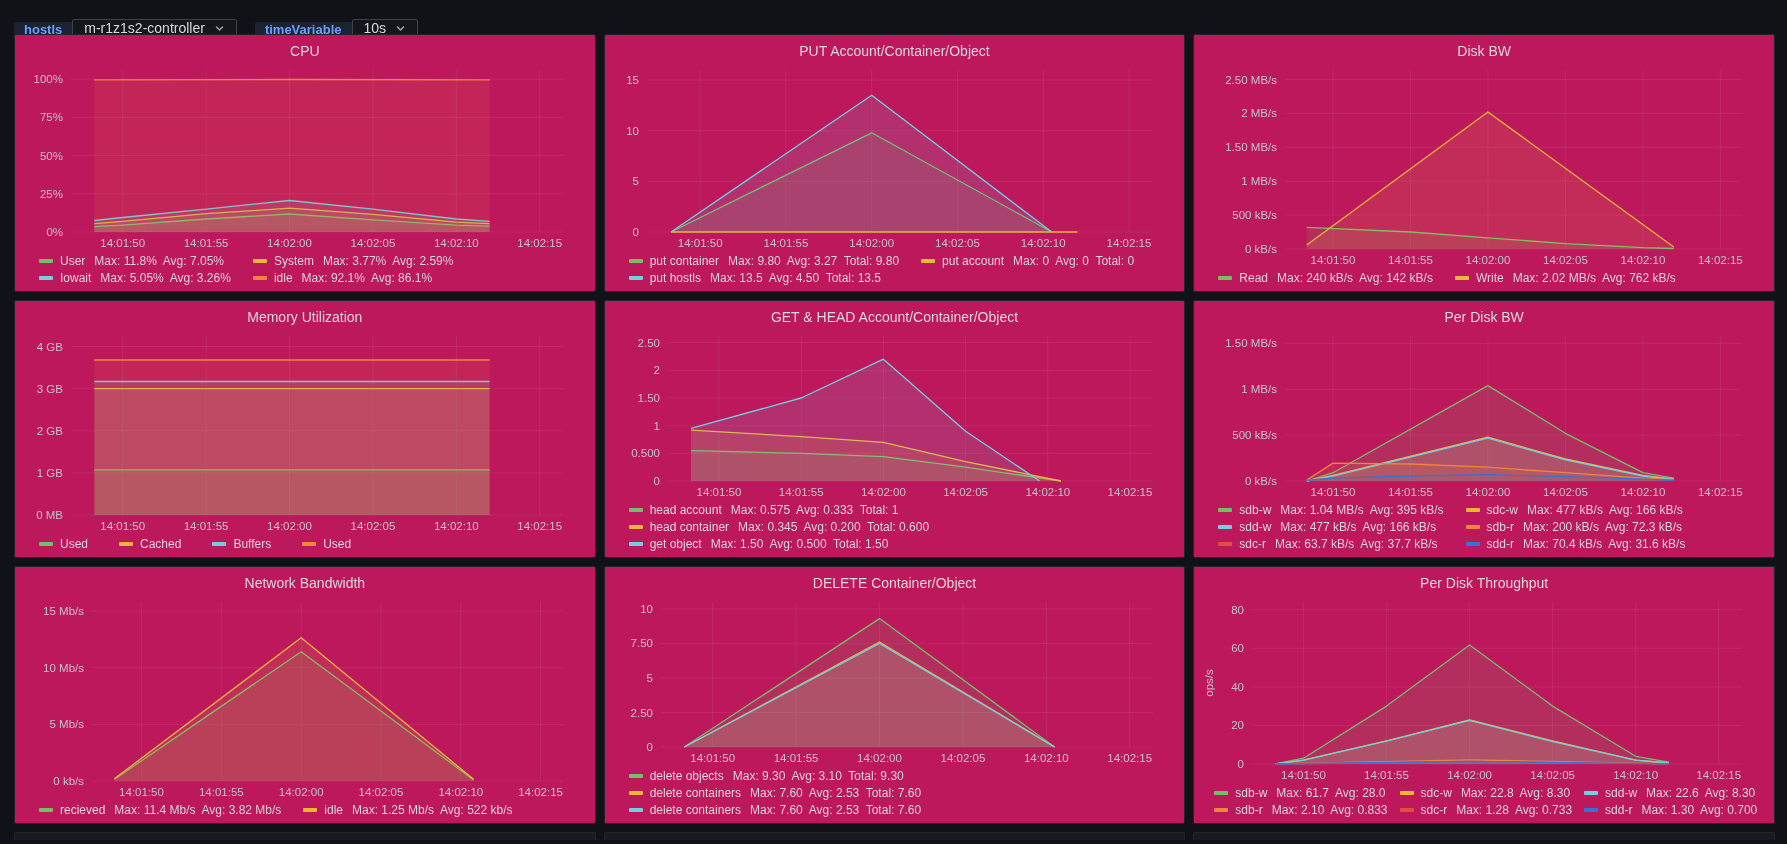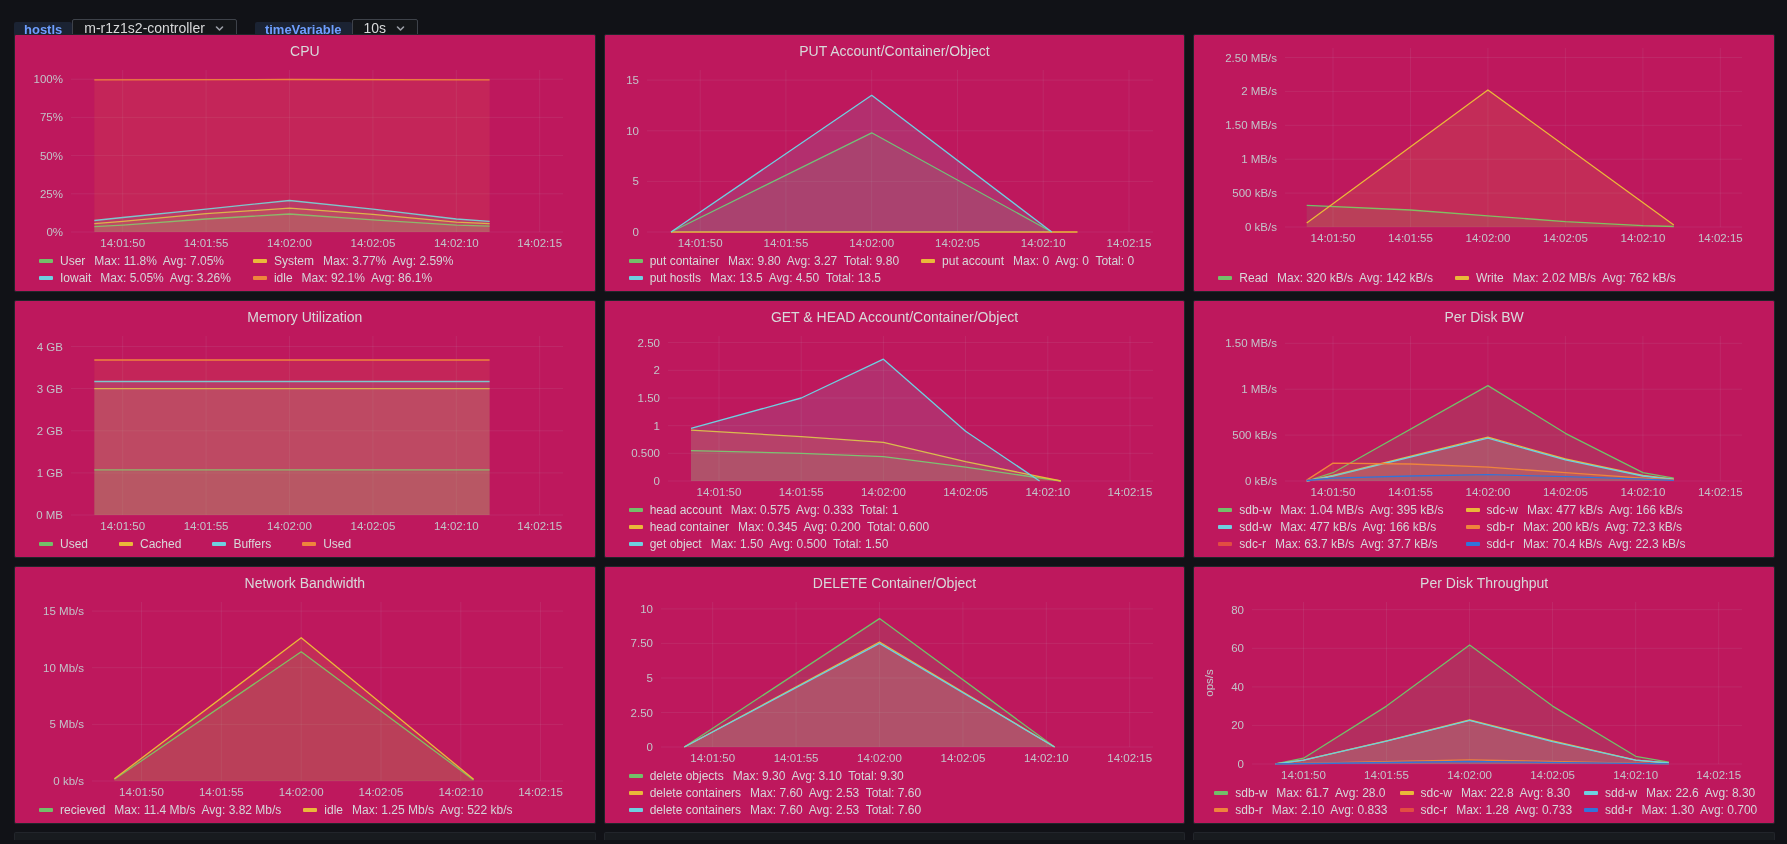--- a/index.html
+++ b/index.html
@@ -181,20 +181,21 @@
           <span class="lstats">Max: 0  Avg: 0  Total: 0</span>
         </div>
         <div class="litem">
           <span class="dash" style="background: rgb(110, 208, 224);"></span>
           <span class="lname">put hostls</span>
           <span class="lstats">Max: 13.5  Avg: 4.50  Total: 13.5</span>
         </div>
       </div>
     </section>
     <section class="panel">
+      <h2 class="ptitle">Disk BW</h2>
       <div class="chart">
         <svg width="564" height="207" viewBox="0 0 564 207">
           <line x1="131.0" x2="131.0" y1="8" y2="187" stroke="rgba(204,210,224,0.09)" stroke-width="1"></line>
           <text x="131.0" y="202" text-anchor="middle" class="tick">14:01:50</text>
           <line x1="208.5" x2="208.5" y1="8" y2="187" stroke="rgba(204,210,224,0.09)" stroke-width="1"></line>
           <text x="208.5" y="202" text-anchor="middle" class="tick">14:01:55</text>
           <line x1="285.9" x2="285.9" y1="8" y2="187" stroke="rgba(204,210,224,0.09)" stroke-width="1"></line>
           <text x="285.9" y="202" text-anchor="middle" class="tick">14:02:00</text>
           <line x1="363.4" x2="363.4" y1="8" y2="187" stroke="rgba(204,210,224,0.09)" stroke-width="1"></line>
           <text x="363.4" y="202" text-anchor="middle" class="tick">14:02:05</text>
@@ -217,21 +218,21 @@
           <path d="M104.7,187.0 L104.7,165.3 L208.5,170.0 L285.9,175.8 L363.4,181.6 L440.9,185.6 L471.8,186.5 L471.8,187.0 Z" fill="#73BF69" fill-opacity="0.13" stroke="none"></path>
           <path d="M104.7,165.3 L208.5,170.0 L285.9,175.8 L363.4,181.6 L440.9,185.6 L471.8,186.5" fill="none" stroke="#73BF69" stroke-width="1.3" stroke-linejoin="round"></path>
           <path d="M104.7,187.0 L104.7,182.9 L285.9,50.0 L471.8,185.0 L471.8,187.0 Z" fill="#EAB839" fill-opacity="0.13" stroke="none"></path>
           <path d="M104.7,182.9 L285.9,50.0 L471.8,185.0" fill="none" stroke="#EAB839" stroke-width="1.3" stroke-linejoin="round"></path>
         </svg>
       </div>
       <div class="legend" style="grid-template-columns: repeat(2, max-content);">
         <div class="litem">
           <span class="dash" style="background: rgb(115, 191, 105);"></span>
           <span class="lname">Read</span>
-          <span class="lstats">Max: 320 kB/s  Avg: 142 kB/s</span>
+          <span class="lstats">Max: 240 kB/s  Avg: 142 kB/s</span>
         </div>
         <div class="litem">
           <span class="dash" style="background: rgb(234, 184, 57);"></span>
           <span class="lname">Write</span>
           <span class="lstats">Max: 2.02 MB/s  Avg: 762 kB/s</span>
         </div>
       </div>
     </section>
     <section class="panel">
       <h2 class="ptitle">Memory Utilization</h2>
@@ -402,21 +403,21 @@
           <span class="lstats">Max: 200 kB/s  Avg: 72.3 kB/s</span>
         </div>
         <div class="litem">
           <span class="dash" style="background: rgb(226, 77, 66);"></span>
           <span class="lname">sdc-r</span>
           <span class="lstats">Max: 63.7 kB/s  Avg: 37.7 kB/s</span>
         </div>
         <div class="litem">
           <span class="dash" style="background: rgb(50, 116, 217);"></span>
           <span class="lname">sdd-r</span>
-          <span class="lstats">Max: 70.4 kB/s  Avg: 22.3 kB/s</span>
+          <span class="lstats">Max: 70.4 kB/s  Avg: 31.6 kB/s</span>
         </div>
       </div>
     </section>
     <section class="panel">
       <h2 class="ptitle">Network Bandwidth</h2>
       <div class="chart">
         <svg width="564" height="207" viewBox="0 0 564 207">
           <line x1="118.5" x2="118.5" y1="8" y2="187" stroke="rgba(204,210,224,0.09)" stroke-width="1"></line>
           <text x="118.5" y="202" text-anchor="middle" class="tick">14:01:50</text>
           <line x1="198.3" x2="198.3" y1="8" y2="187" stroke="rgba(204,210,224,0.09)" stroke-width="1"></line>

